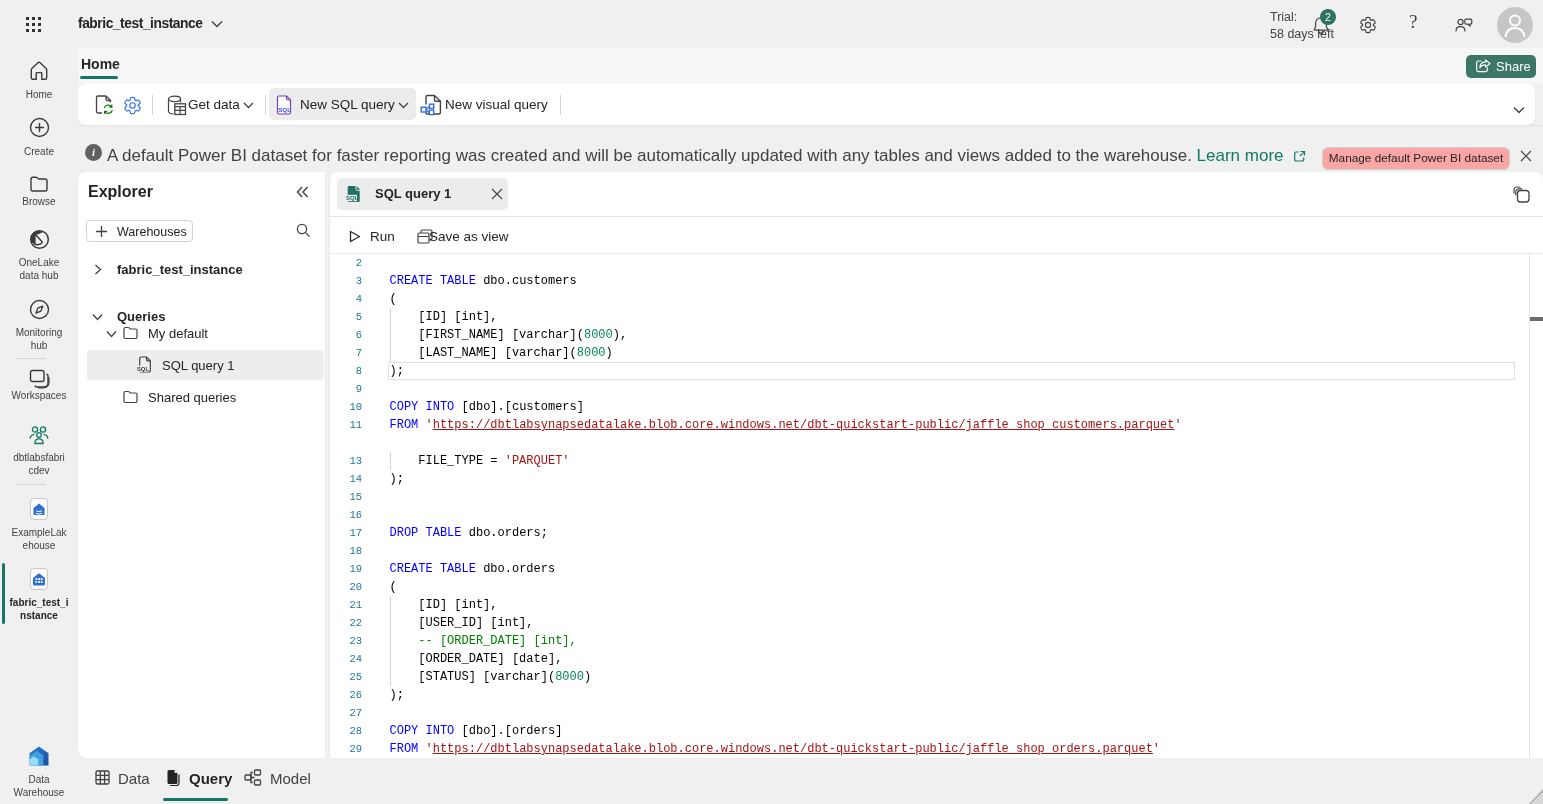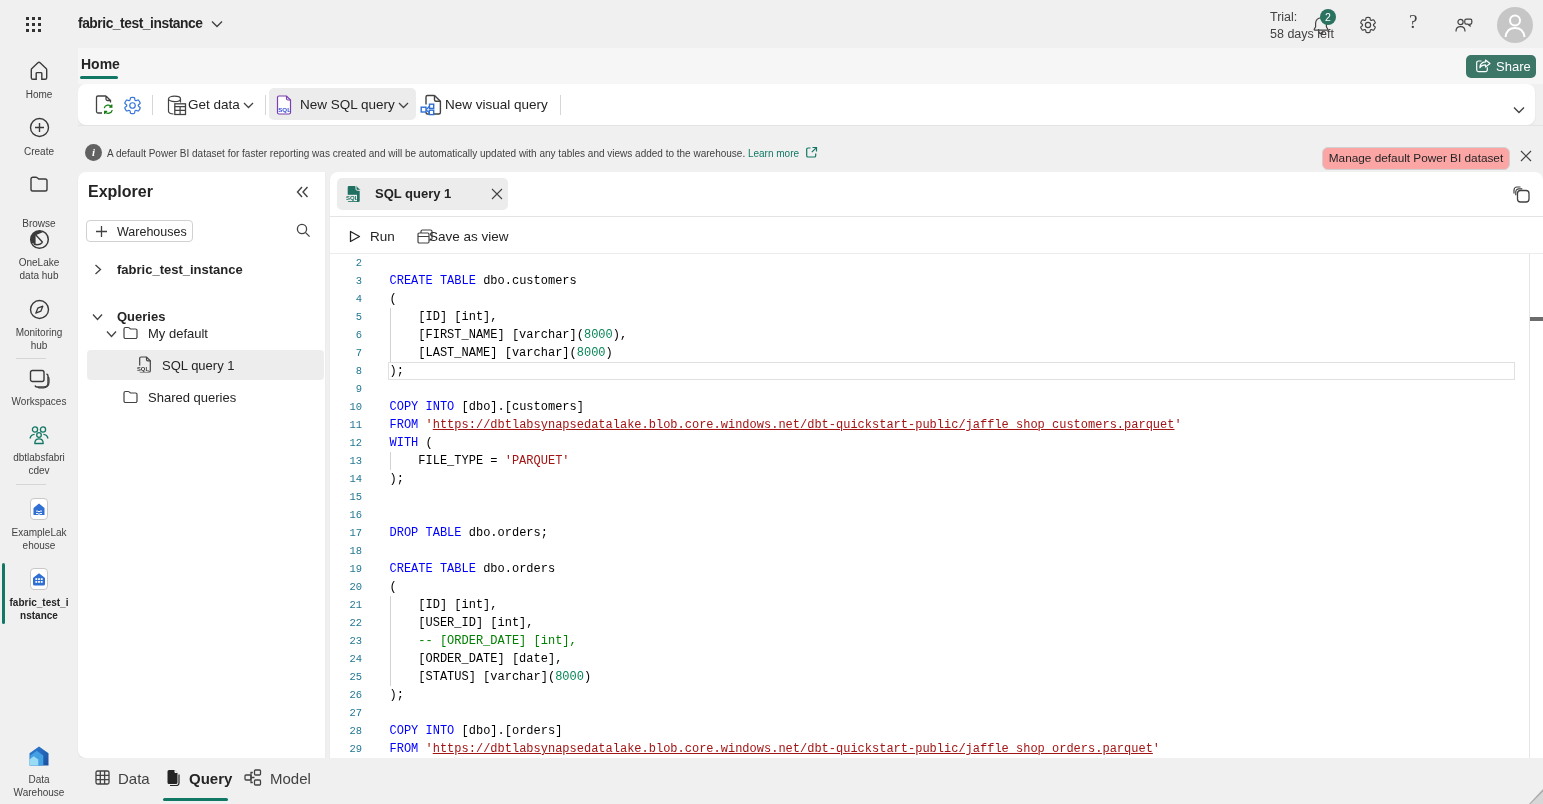--- a/index.html
+++ b/index.html
@@ -22,21 +22,21 @@
   #sharebtn { position:absolute; left:1388px; top:7px; width:70px; height:23px; background:#3b7667; border-radius:5px; color:#fff; font-size:13px; }
   #sharebtn span { position:absolute; left:30px; top:4px; }
 
   
   #ribbon { position:absolute; left:78px; top:84px; width:1457px; height:41px; background:#fff; border-radius:8px; box-shadow:0 1px 2px rgba(0,0,0,0.07); }
   .rtext { font-size:13.5px; color:#242424; }
   .rdiv { position:absolute; top:11px; width:1px; height:20px; background:#d6d6d6; }
 
   
   #banner { position:absolute; left:78px; top:125px; width:1465px; height:45px; background:#f0f0f0; border-top:1px solid #e4e4e4; }
-  #bannertext { position:absolute; left:29px; top:20px; font-size:10px; color:#424242; white-space:nowrap; }
+  #bannertext { position:absolute; left:29px; top:20px; font-size:17px; color:#424242; white-space:nowrap; }
   #learnmore { color:#117865; }
   #managebtn { position:absolute; left:1244px; top:21px; width:188px; height:23px; background:#fca5a5; border:1px solid #d1d1d1; border-radius:6px; font-size:11.8px; color:#242424; text-align:center; line-height:21px; }
 
   
   #navrail { position:absolute; left:0; top:48px; width:78px; height:756px; background:#f0f0f0; }
   .navitem { position:absolute; width:78px; text-align:center; }
   .navlabel { font-size:10px; color:#424242; line-height:13px; }
   .navsel { font-weight:bold; color:#242424; }
   .navdiv { position:absolute; left:16px; width:30px; height:1px; background:#d6d6d6; }
   .navicon { margin:0 auto; }
@@ -212,21 +212,21 @@
     <svg class="navicon" width="21" height="21" viewBox="0 0 21 21">
         <circle cx="10.5" cy="10.5" r="9" fill="none" stroke="#3a3a3a" stroke-width="1.4"></circle>
         <path d="M10.5 6 v9 M6 10.5 h9" stroke="#3a3a3a" stroke-width="1.4"></path>
       </svg>
     <div class="navlabel" style="margin-top:7px">Create</div>
   </div>
   <div class="navitem" style="top:126px">
     <svg class="navicon" width="20" height="20" viewBox="0 0 20 20">
         <path d="M2 5 a1.8 1.8 0 0 1 1.8 -1.8 h3.1 c0.5 0 0.9 0.2 1.3 0.5 l1.5 1.3 h6.5 A1.8 1.8 0 0 1 18 6.8 v8.4 a1.8 1.8 0 0 1 -1.8 1.8 H3.8 A1.8 1.8 0 0 1 2 15.2 z" fill="none" stroke="#3a3a3a" stroke-width="1.4"></path>
       </svg>
-    <div class="navlabel" style="margin-top:23px">Browse</div>
+    <div class="navlabel" style="margin-top:1px">Browse</div>
   </div>
   <div class="navitem" style="top:181px">
     <svg class="navicon" width="21" height="21" viewBox="0 0 21 21">
       <circle cx="10.5" cy="10.5" r="8.8" fill="none" stroke="#3a3a3a" stroke-width="1.5"></circle>
       <path d="M11.5 1.8 A 8.8 8.8 0 0 0 2.4 13.8 L 6.6 15.5 L 6.6 6.2 L 13.8 3.2 z" fill="#3a3a3a"></path>
       <path d="M6.6 5.8 L 13.6 13.2 M 13.6 13.2 Q 10.5 16.8 4.8 15.2" fill="none" stroke="#3a3a3a" stroke-width="1.4"></path>
     </svg>
     <div class="navlabel" style="margin-top:6px">OneLake<br>data hub</div>
   </div>
   <div class="navitem" style="top:251px">
@@ -236,21 +236,21 @@
     </svg>
     <div class="navlabel" style="margin-top:6px">Monitoring<br>hub</div>
   </div>
   <div class="navdiv" style="top:310px"></div>
   <div class="navitem" style="top:321px">
     <svg class="navicon" width="21" height="20" viewBox="0 0 21 20">
       <rect x="1.5" y="1.5" width="13.5" height="11" rx="2" fill="none" stroke="#3a3a3a" stroke-width="1.4"></rect>
       <path d="M17.5 5 a2 2 0 0 1 1.5 2 v7 a4 4 0 0 1 -4 4 h-7 a2 2 0 0 1 -2 -1.5" fill="none" stroke="#3a3a3a" stroke-width="1.4"></path>
       <path d="M19 8 a1.5 1.5 0 0 1 1 1.5 v4 a5.5 5.5 0 0 1 -5.5 5.5 h-4 a1.5 1.5 0 0 1 -1.5 -1" fill="none" stroke="#3a3a3a" stroke-width="1.2"></path>
     </svg>
-    <div class="navlabel" style="margin-top:6px">Workspaces</div>
+    <div class="navlabel" style="">Workspaces</div>
   </div>
   <div class="navitem" style="top:377px">
     <svg class="navicon" width="22" height="20" viewBox="0 0 22 20">
       <circle cx="7" cy="4.5" r="2.6" fill="none" stroke="#117865" stroke-width="1.3"></circle>
       <circle cx="15" cy="4.5" r="2.6" fill="none" stroke="#117865" stroke-width="1.3"></circle>
       <circle cx="11" cy="10" r="2.3" fill="none" stroke="#117865" stroke-width="1.3"></circle>
       <path d="M2 13.5 c0.5 -2.5 2.3 -4 4.6 -4.2 M20 13.5 c-0.5 -2.5 -2.3 -4 -4.6 -4.2" fill="none" stroke="#117865" stroke-width="1.3"></path>
       <path d="M6.8 18.5 c0 -2.8 1.8 -4.6 4.2 -4.6 c2.4 0 4.2 1.8 4.2 4.6 z" fill="none" stroke="#117865" stroke-width="1.3" stroke-linejoin="round"></path>
     </svg>
     <div class="navlabel" style="margin-top:6px">dbtlabsfabri<br>cdev</div>
@@ -418,24 +418,20 @@
         <span class="cd"></span>
       </div>
     <div class="cl" style="top:226px">
         <span class="ln">10</span>
         <span class="cd"><span class="k">COPY</span><span> </span><span class="k">INTO</span><span> [dbo].[customers]</span></span>
       </div>
     <div class="cl" style="top:244px">
         <span class="ln">11</span>
         <span class="cd"><span class="k">FROM</span><span> </span><span class="s">'</span><span class="s u">https://dbtlabsynapsedatalake.blob.core.windows.net/dbt-quickstart-public/jaffle_shop_customers.parquet</span><span class="s">'</span></span>
       </div>
-    <div class="cl" style="top:262px">
-        <span class="ln">12</span>
-        <span class="cd"><span class="k">WITH</span><span> (</span></span>
-      </div>
     <div class="cl" style="top:280px">
         <span class="ln">13</span>
         <span class="cd"><span>    FILE_TYPE = </span><span class="s">'PARQUET'</span></span>
       </div>
     <div class="cl" style="top:298px">
         <span class="ln">14</span>
         <span class="cd"><span>);</span></span>
       </div>
     <div class="cl" style="top:316px">
         <span class="ln">15</span>

